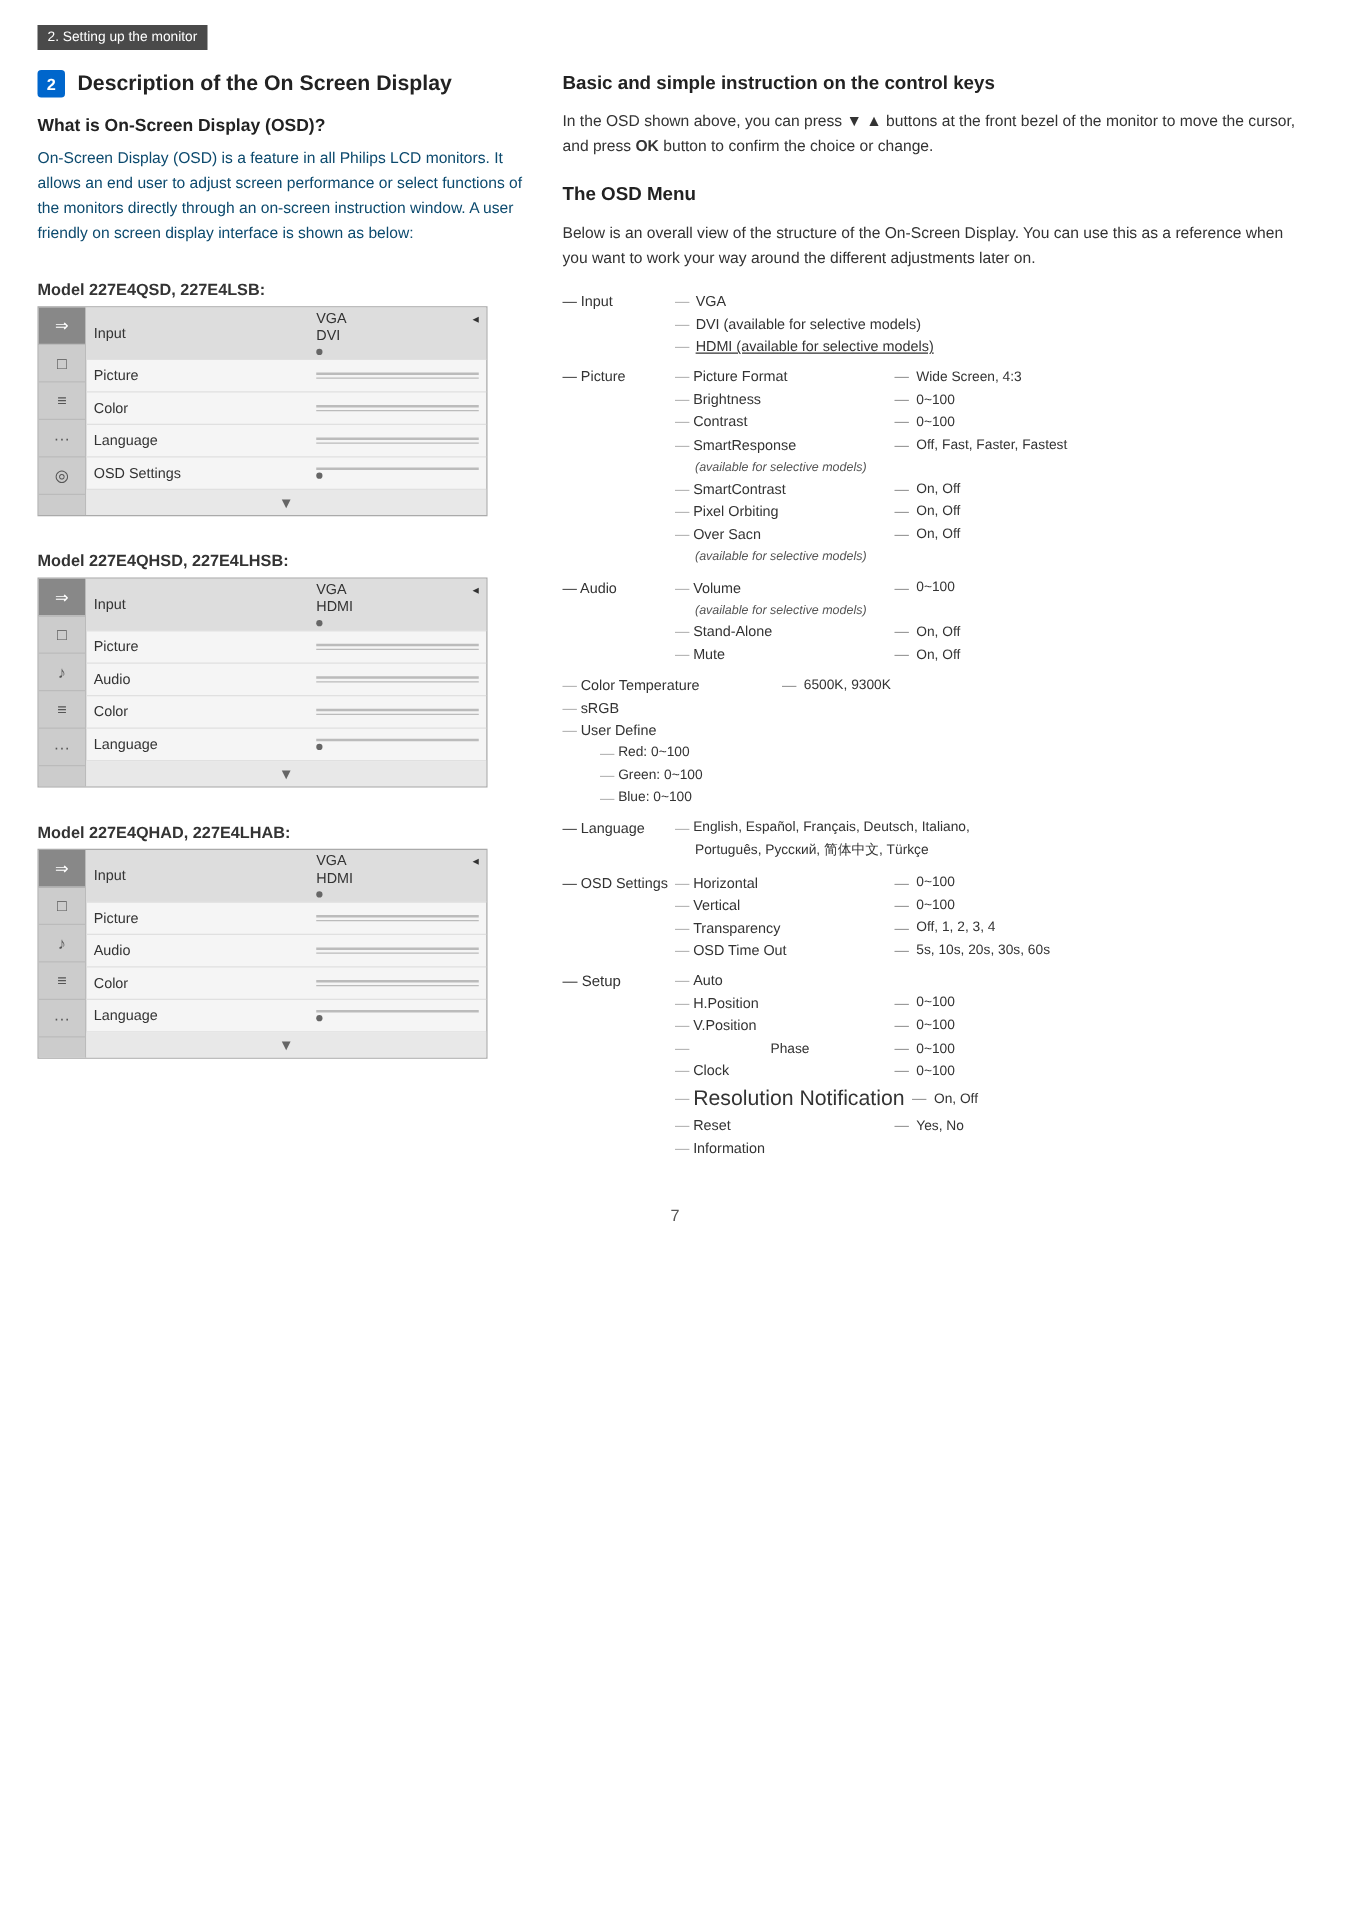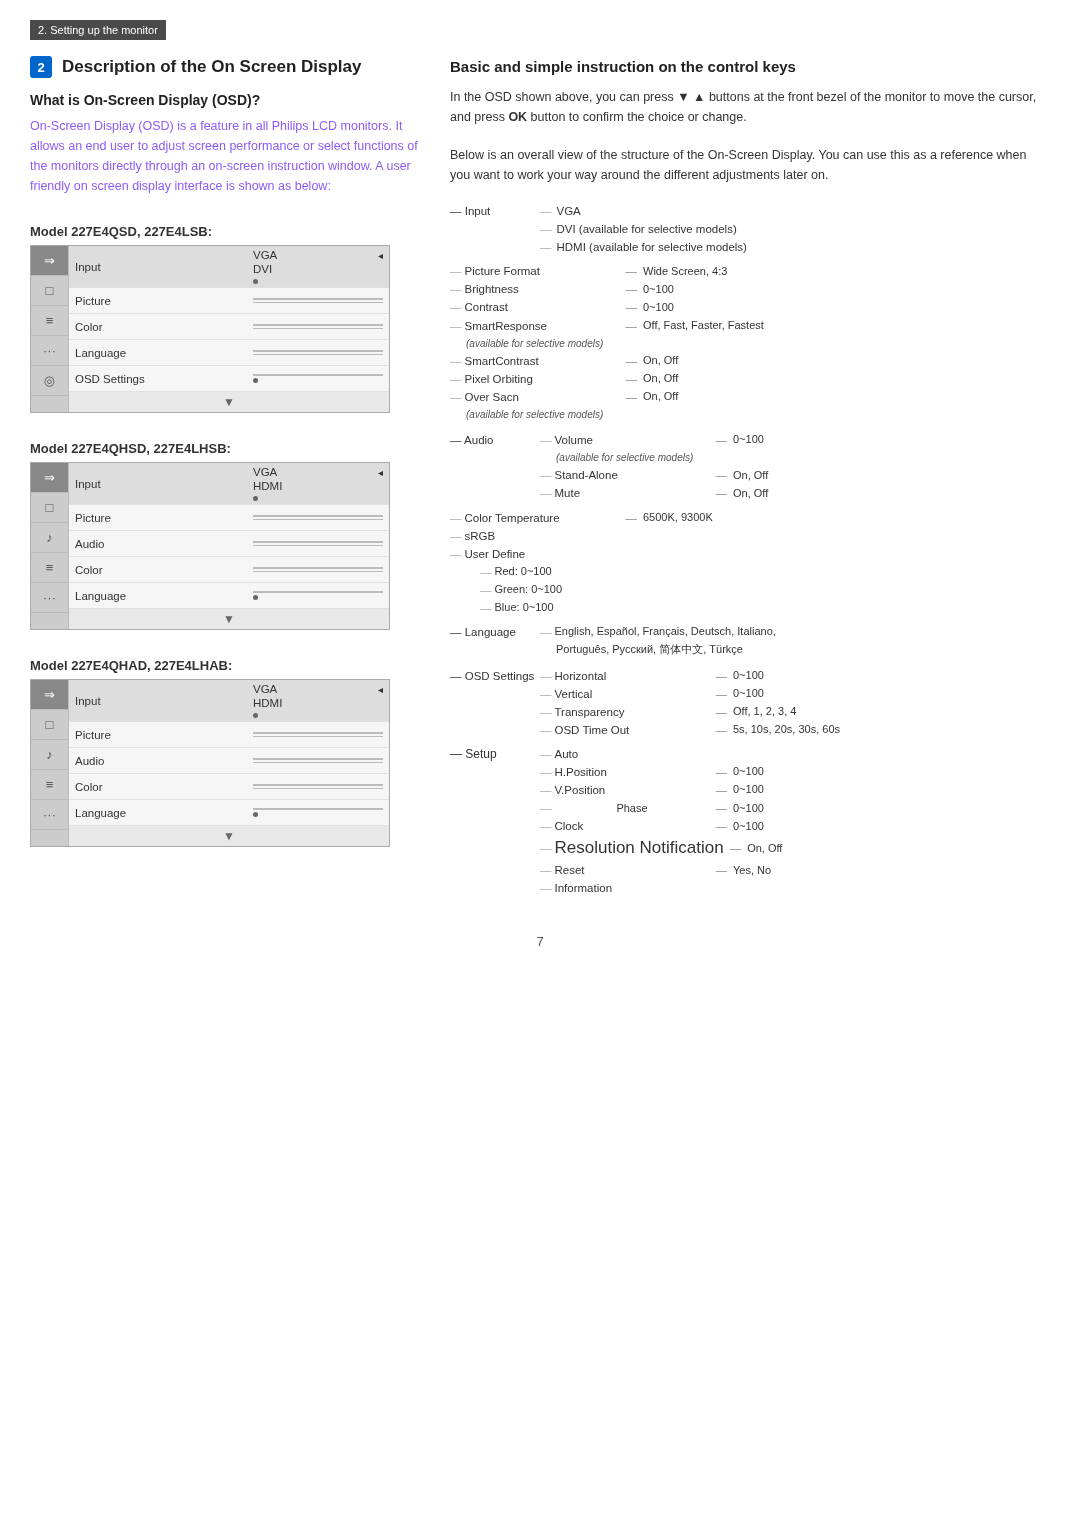--- a/index.html
+++ b/index.html
@@ -68,21 +68,21 @@
       font-weight: bold;
       color: #222;
       margin-bottom: 8px;
       border-bottom: none;
     }
 
     
     .body-text {
       font-size: 12.5px;
       line-height: 1.6;
-      color: #8b5cf6;
+      color: #0c4a6e;
       margin-bottom: 14px;
     }
 
     
     .model-label {
       font-size: 13px;
       font-weight: bold;
       color: #333;
       margin-bottom: 6px;
       margin-top: 28px;
@@ -385,45 +385,47 @@
       </div>
     </div>
   </div>
 
   <div class="col-right">
     <div class="right-heading-bold">Basic and simple instruction on the control keys</div>
     <div class="right-body">
       In the OSD shown above, you can press ▼ ▲ buttons at the front bezel of the monitor to move the cursor, and press <strong>OK</strong> button to confirm the choice or change.
     </div>
 
+    <div class="right-heading-bold">The OSD Menu</div>
     <div class="right-body">Below is an overall view of the structure of the On-Screen Display. You can use this as a reference when you want to work your way around the different adjustments later on.</div>
 
     <div class="menu-tree">
 
       <div style="display:flex;flex-direction:column;gap:0;">
 
         <div style="display:flex;margin-bottom:8px;">
           <div style="width:90px;font-size:11.5px;">— Input</div>
           <div style="flex:1;">
             <div style="display:flex;align-items:center;gap:2px;margin-bottom:2px;">
                 <span style="color:#aaa;">—</span>
                 <span style="font-size:11.5px;margin-left:3px;">VGA</span>
               </div>
             <div style="display:flex;align-items:center;gap:2px;margin-bottom:2px;">
                 <span style="color:#aaa;">—</span>
                 <span style="font-size:11.5px;margin-left:3px;">DVI (available for selective models)</span>
               </div>
             <div style="display:flex;align-items:center;gap:2px;">
                 <span style="color:#aaa;">—</span>
-                <span style="font-size:11.5px;margin-left:3px;">HDMI (available for selective models)</span>
+                <span style="font-size:11.5px;margin-left:3px;text-decoration:underline;">HDMI (available for selective models)</span>
               </div>
           </div>
         </div>
 
         <div style="display:flex;margin-bottom:8px;">
+          <div style="width:90px;font-size:11.5px;">— Picture</div>
           <div style="flex:1;">
             <div style="display:flex;align-items:center;margin-bottom:2px;">
               <span style="color:#aaa;margin-right:3px;">—</span>
                 <span style="font-size:11.5px;min-width:155px;">Picture Format</span>
                 <span style="color:#888;margin:0 6px;">—</span>
                 <span style="font-size:11px;">Wide Screen, 4:3</span>
             </div>
             <div style="display:flex;align-items:center;margin-bottom:2px;">
               <span style="color:#aaa;margin-right:3px;">—</span>
                 <span style="font-size:11.5px;min-width:155px;">Brightness</span>

